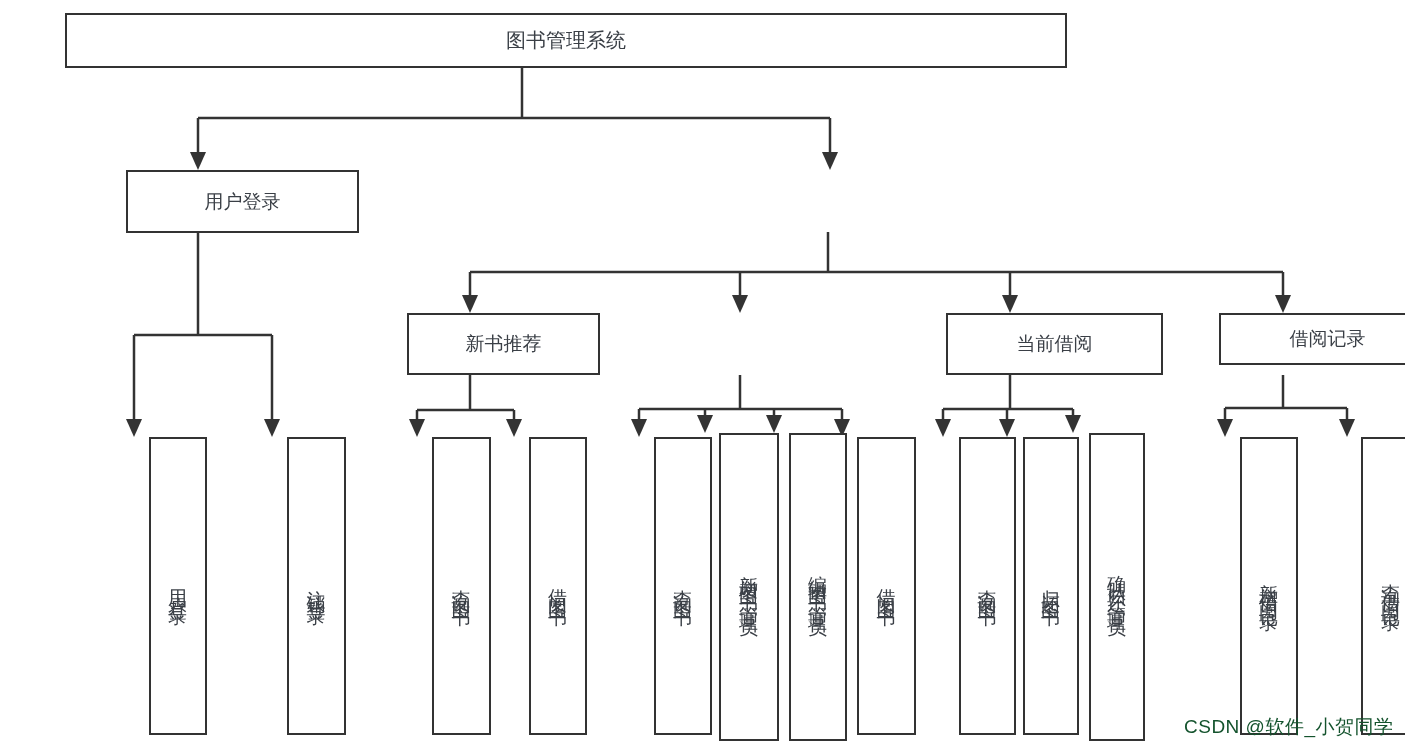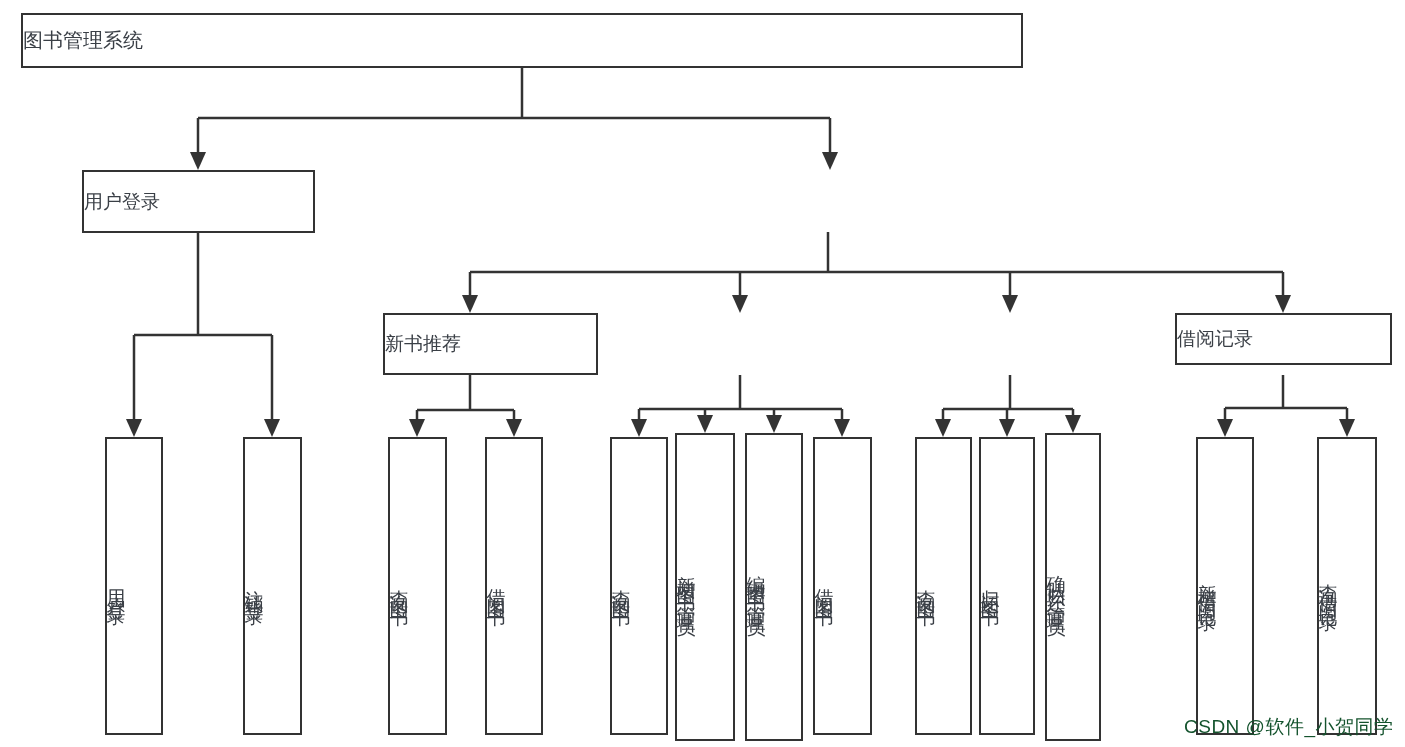--- a/index.html
+++ b/index.html
@@ -3,22 +3,22 @@
 <meta charset="utf-8">
 <style>
   html,body{margin:0;padding:0;background:#ffffff;}
   body{font-family:"Liberation Sans","DejaVu Sans",sans-serif;}
   #canvas{position:relative;width:1405px;height:747px;background:#ffffff;overflow:hidden;}
   svg.connectors{position:absolute;left:0;top:0;pointer-events:none;}
   svg.connectors path.ln{stroke:#333333;stroke-width:2.5;fill:none;}
   svg.connectors path.ar{fill:#333333;stroke:none;}
   .node{
     position:absolute;background:#ffffff;border:2.5px solid #333333;
-    display:flex;align-items:center;
-    box-sizing:border-box;color:#3a3f46;font-size:19px;z-index:2;
+    display:flex;align-items:center;justify-content:center;
+    box-sizing:border-box;color:#3a3f46;font-size:19px;z-index:2;margin-left:44px;
   }
   .node.root{font-size:20px;}
   .node.v span{
     writing-mode:vertical-rl;text-orientation:mixed;
     letter-spacing:0.32em;line-height:1;white-space:nowrap;
   }
   .watermark{
     position:absolute;left:1184px;top:714px;z-index:5;
     font-size:19px;color:#14532d;white-space:nowrap;letter-spacing:0.5px;
   }
@@ -91,22 +91,25 @@
   </svg>
 
   <div class="node root" style="left:21px;top:13px;width:1002px;height:55px">
     <span>图书管理系统</span>
   </div>
 
   <div class="node" style="left:82px;top:170px;width:233px;height:63px">
     <span>用户登录</span>
   </div>
 
-  <div class="node" style="left:383px;top:313px;width:215px;height:62px">
+  <div class="node" style="left:363px;top:313px;width:193px;height:62px">
     <span>新书推荐</span>
+  </div>
+  <div class="node" style="left:902px;top:313px;width:217px;height:62px">
+    <span>当前借阅</span>
   </div>
   <div class="node" style="left:1175px;top:313px;width:217px;height:52px">
     <span>借阅记录</span>
   </div>
 
   <div class="node v" style="left:105px;top:437px;width:58px;height:298px">
     <span>用户登录</span>
   </div>
   <div class="node v" style="left:243px;top:437px;width:59px;height:298px">
     <span>注销登录</span>

